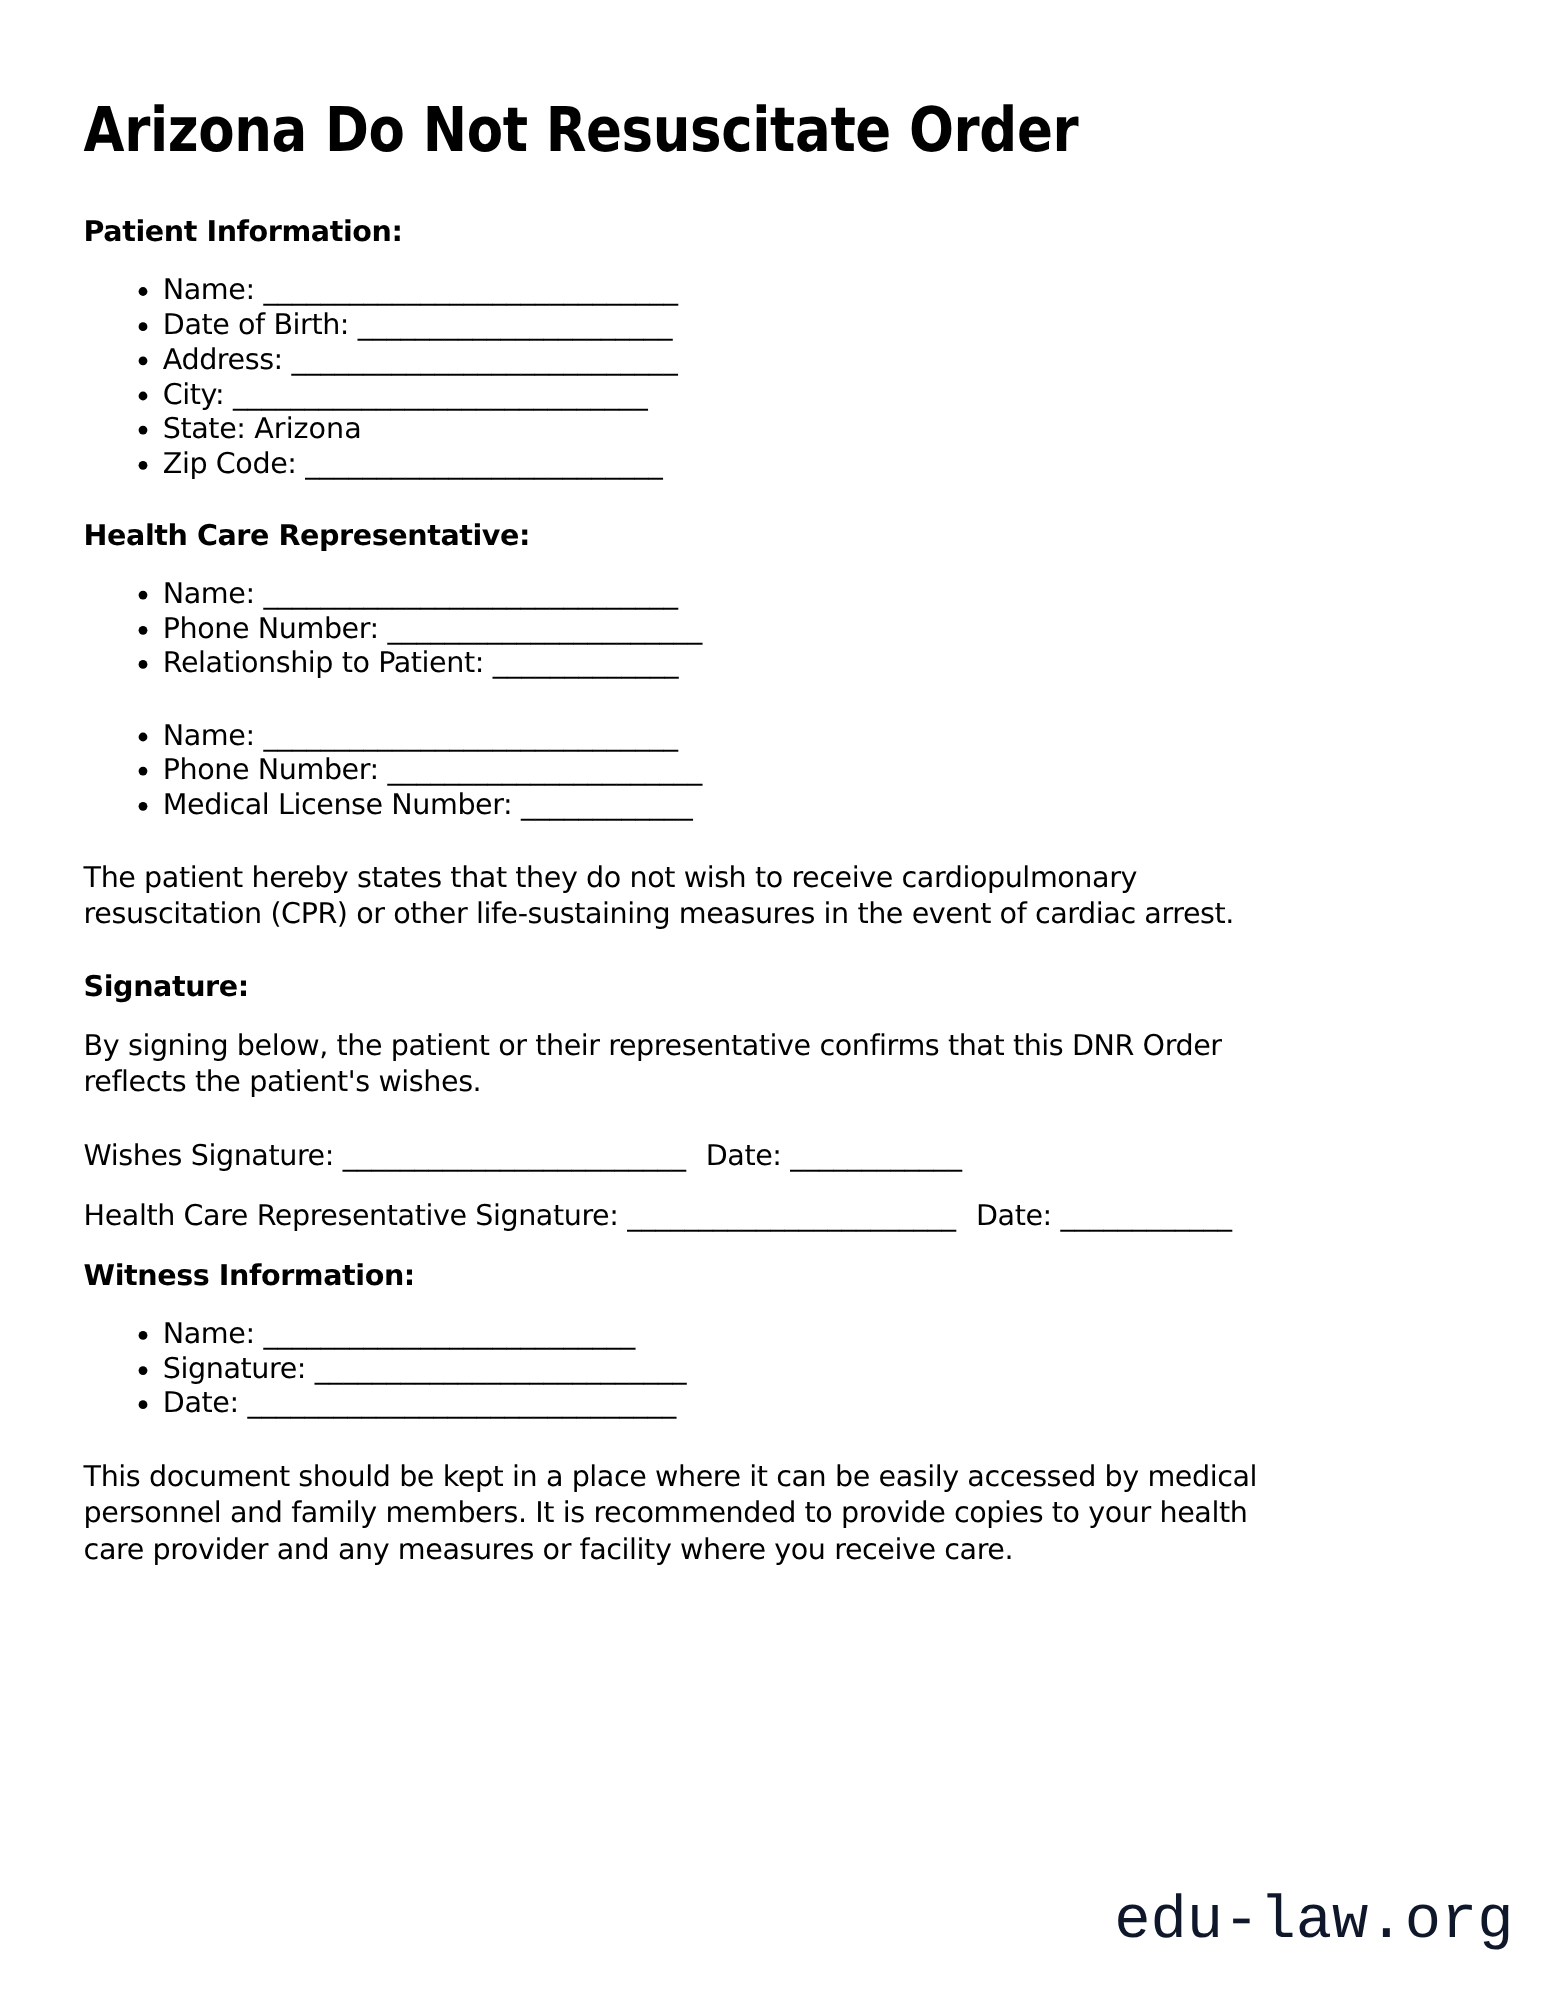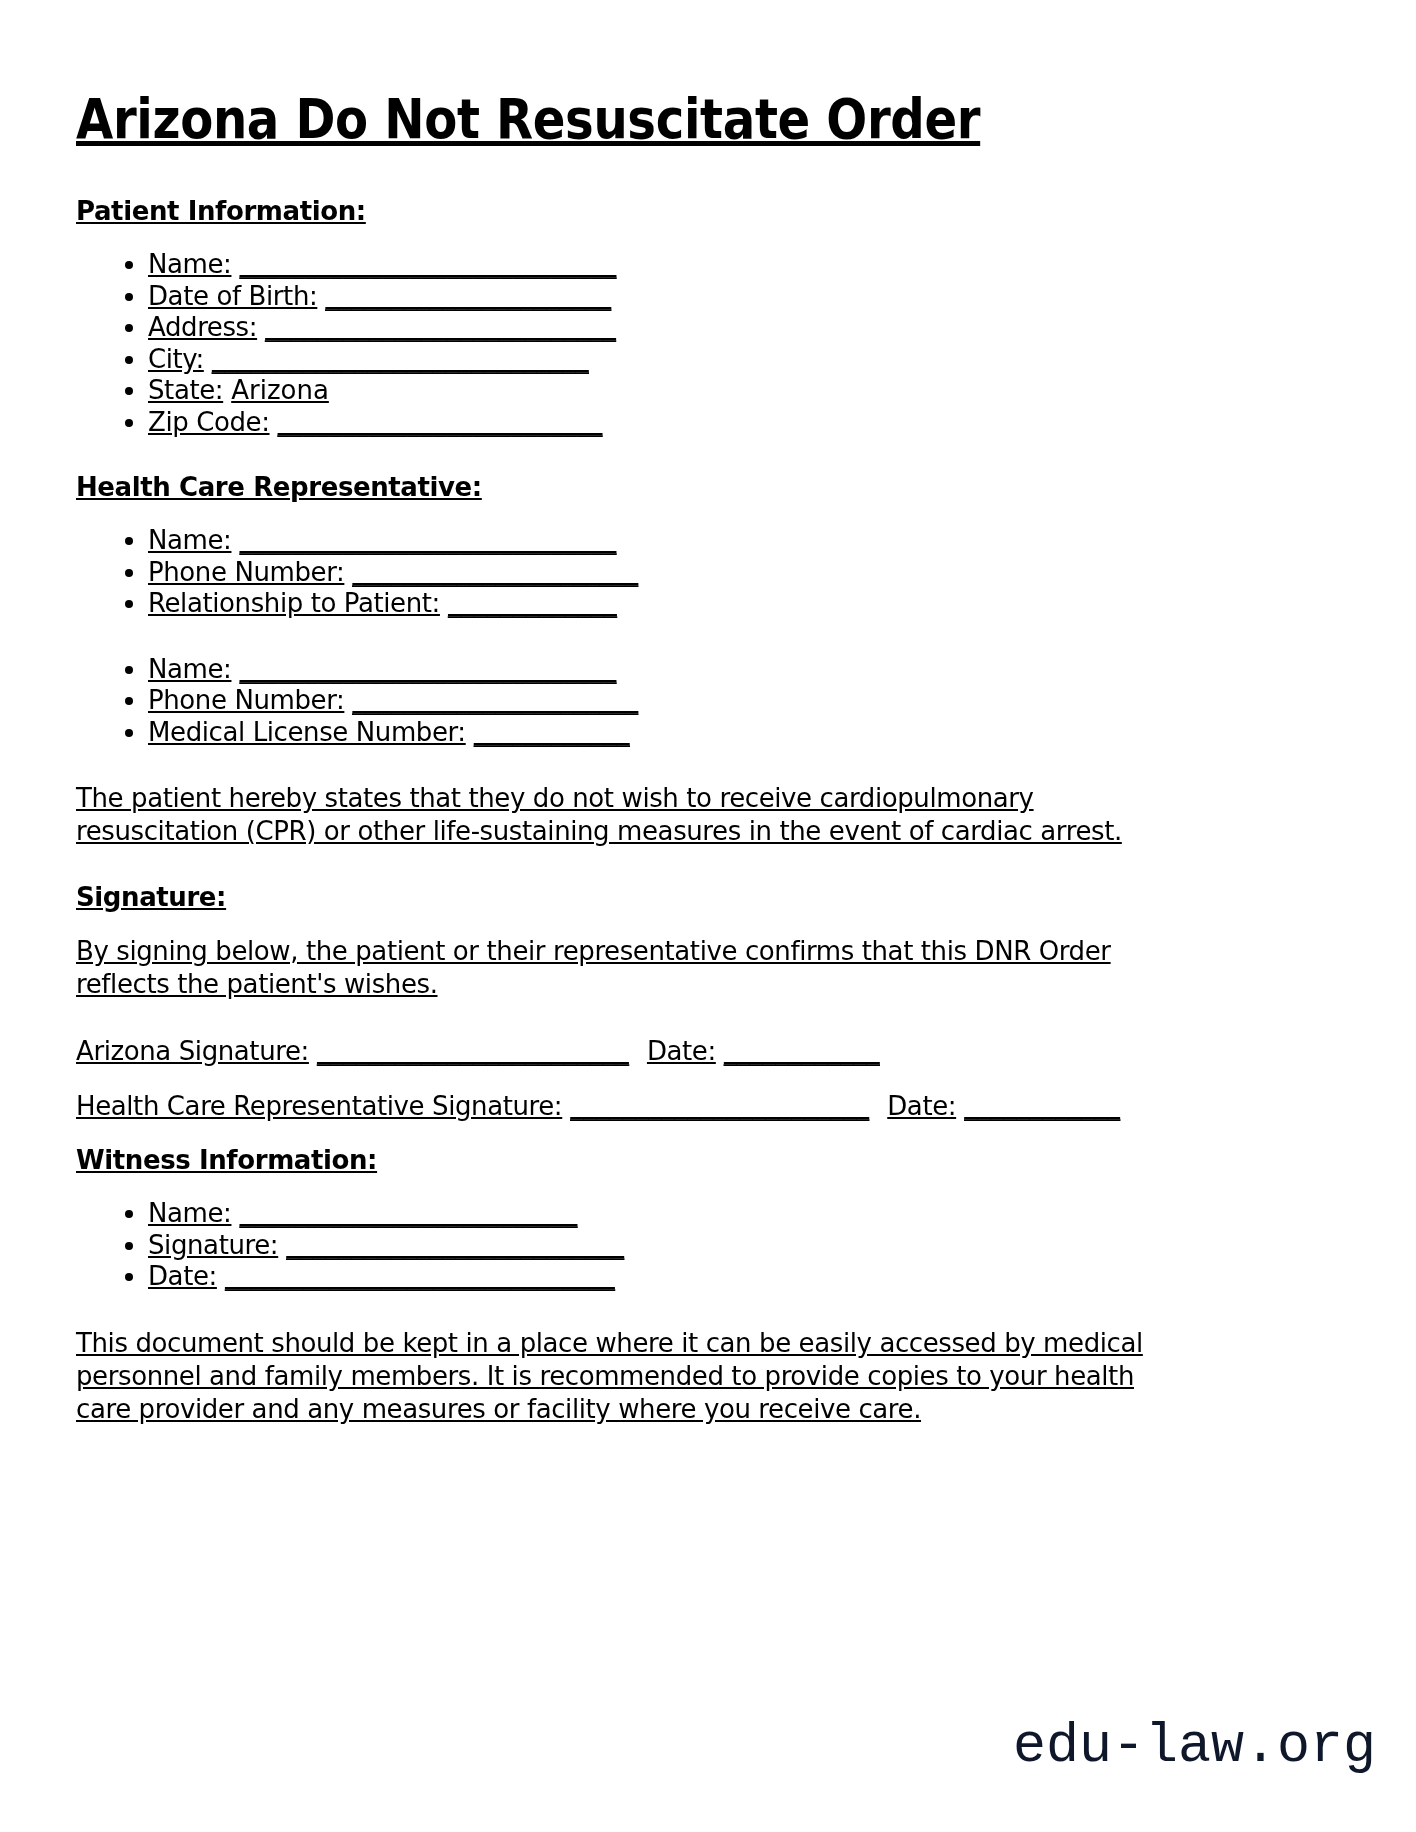--- a/index.html
+++ b/index.html
@@ -13,21 +13,20 @@
     height: 1832px;
     position: relative;
     font-family: "DejaVu Sans", "Liberation Sans", sans-serif;
     letter-spacing: -0.4px;
     overflow: hidden;
   }
   .page {
     padding: 88px 56px 0 76px;
     box-sizing: border-box;
     width: 1244px;
-    text-decoration: underline;
   }
   .doc-title {
     font-size: 56px;
     font-weight: bold;
     line-height: 62px;
     margin: 0 0 46px 0;
     transform: scaleX(0.86);
     transform-origin: left center;
     white-space: nowrap;
   }
@@ -109,21 +108,21 @@
     <li><span>Phone Number:</span><span class="blank">______________________</span></li>
     <li><span>Medical License Number:</span><span class="blank">____________</span></li>
   </ul>
 
   <p class="body-text">The patient hereby states that they do not wish to receive cardiopulmonary resuscitation (CPR) or other life-sustaining measures in the event of cardiac arrest.</p>
 
   <div class="sec-head">Signature:</div>
   <p class="body-text">By signing below, the patient or their representative confirms that this DNR Order reflects the patient's wishes.</p>
 
   <div class="sig-row">
-    <span>Arizona Signature:</span><span class="blank">________________________</span><span class="date-lbl">Date:</span><span class="blank">____________</span>
+    <span>Wishes Signature:</span><span class="blank">________________________</span><span class="date-lbl">Date:</span><span class="blank">____________</span>
   </div>
 
   <div class="sig-row">
     <span>Health Care Representative Signature:</span><span class="blank">_______________________</span><span class="date-lbl">Date:</span><span class="blank">____________</span>
   </div>
 
   <div class="sec-head" style="margin-top: 12px;">Witness Information:</div>
   <ul class="field-list">
     <li><span>Name:</span><span class="blank">__________________________</span></li>
     <li><span>Signature:</span><span class="blank">__________________________</span></li>

